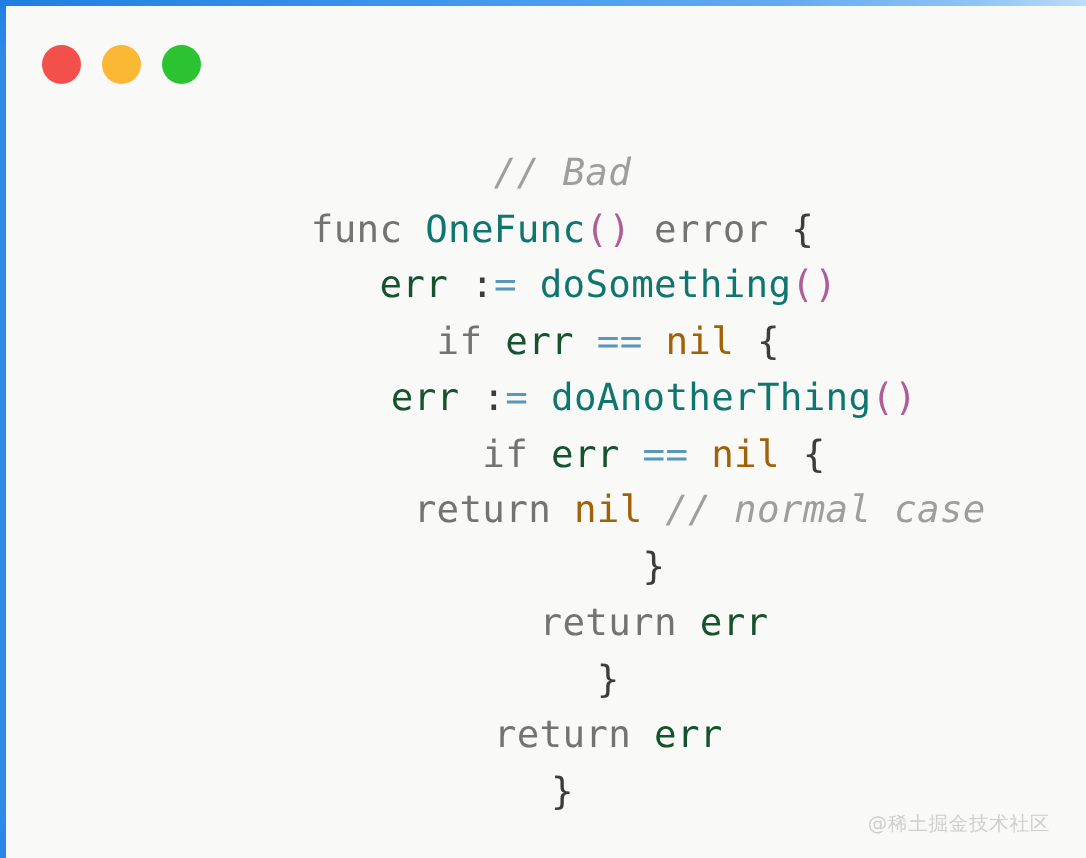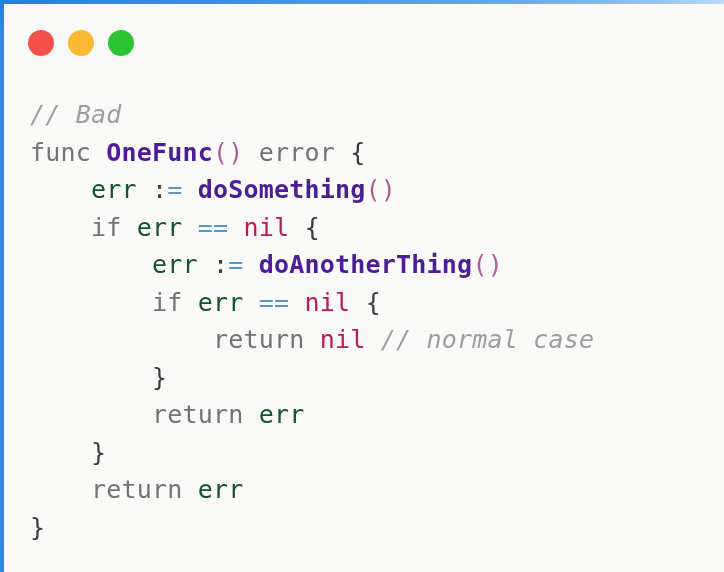--- a/index.html
+++ b/index.html
@@ -96,29 +96,29 @@
   }
   #code-block {
     margin: 0;
     font-family: "DejaVu Sans Mono", "Liberation Mono", monospace;
     font-size: 25px;
     line-height: 37.5px;
     letter-spacing: 0.2px;
     white-space: pre;
     color: #3c3c3c;
   }
-  .code-line { display: block; height: 37.5px; }
+  .code-line { display: block; height: 37.5px; text-align: center; }
 
   
   .tok-comment  { color: #9e9e9e; font-style: italic; }
   .tok-keyword  { color: #737373; }
-  .tok-func     { color: #4c1d95; font-weight: bold; }
+  .tok-func     { color: #0f766e; }
   .tok-ident    { color: #14532d; }
   .tok-op       { color: #5a97bd; }
-  .tok-const    { color: #be185d; }
+  .tok-const    { color: #a16207; }
   .tok-punct    { color: #3c3c3c; }
   .tok-paren    { color: #b05c96; }
 
   
   #watermark {
     position: absolute;
     right: 24px;
     bottom: 14px;
     font-family: "DejaVu Sans", "Liberation Sans", sans-serif;
     font-size: 13px;
@@ -143,14 +143,15 @@
       <span class="traffic-dot" style="background: rgb(244, 80, 75);"></span>
       <span class="traffic-dot" style="background: rgb(251, 184, 52);"></span>
       <span class="traffic-dot" style="background: rgb(43, 195, 50);"></span>
     </div>
   </div>
 
   <div id="code-area">
     <pre id="code-block"><span class="code-line"><span class="tok-comment">// Bad</span></span><span class="code-line"><span class="tok-keyword">func</span><span class="tok-punct"> </span><span class="tok-func">OneFunc</span><span class="tok-paren">()</span><span class="tok-punct"> </span><span class="tok-keyword">error</span><span class="tok-punct"> </span><span class="tok-punct">{</span></span><span class="code-line">    <span class="tok-ident">err</span><span class="tok-punct"> </span><span class="tok-punct">:</span><span class="tok-op">=</span><span class="tok-punct"> </span><span class="tok-func">doSomething</span><span class="tok-paren">()</span></span><span class="code-line">    <span class="tok-keyword">if</span><span class="tok-punct"> </span><span class="tok-ident">err</span><span class="tok-punct"> </span><span class="tok-op">==</span><span class="tok-punct"> </span><span class="tok-const">nil</span><span class="tok-punct"> </span><span class="tok-punct">{</span></span><span class="code-line">        <span class="tok-ident">err</span><span class="tok-punct"> </span><span class="tok-punct">:</span><span class="tok-op">=</span><span class="tok-punct"> </span><span class="tok-func">doAnotherThing</span><span class="tok-paren">()</span></span><span class="code-line">        <span class="tok-keyword">if</span><span class="tok-punct"> </span><span class="tok-ident">err</span><span class="tok-punct"> </span><span class="tok-op">==</span><span class="tok-punct"> </span><span class="tok-const">nil</span><span class="tok-punct"> </span><span class="tok-punct">{</span></span><span class="code-line">            <span class="tok-keyword">return</span><span class="tok-punct"> </span><span class="tok-const">nil</span><span class="tok-punct"> </span><span class="tok-comment">// normal case</span></span><span class="code-line">        <span class="tok-punct">}</span></span><span class="code-line">        <span class="tok-keyword">return</span><span class="tok-punct"> </span><span class="tok-ident">err</span></span><span class="code-line">    <span class="tok-punct">}</span></span><span class="code-line">    <span class="tok-keyword">return</span><span class="tok-punct"> </span><span class="tok-ident">err</span></span><span class="code-line"><span class="tok-punct">}</span></span></pre>
   </div>
 
+  <div id="watermark">@稀土掘金技术社区</div>
 
 </div>
 
 </body></html>

